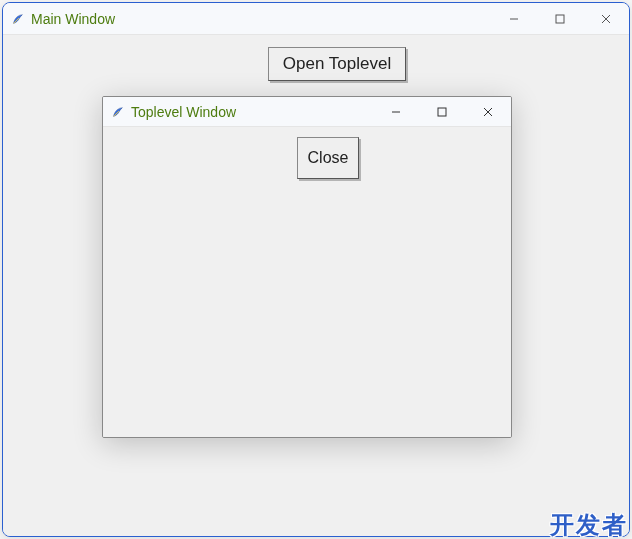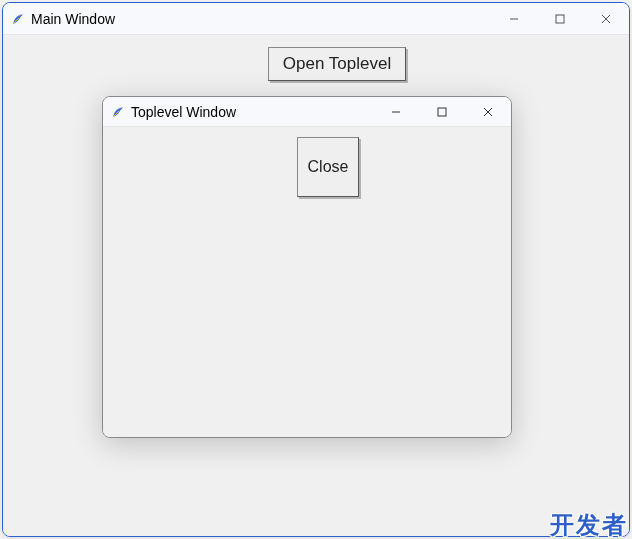--- a/index.html
+++ b/index.html
@@ -41,21 +41,21 @@
       align-items: center;
       gap: 6px;
     }
     .feather-icon {
       width: 14px;
       height: 14px;
       display: inline-block;
     }
     .titlebar-title {
       font-size: 14px;
-      color: #000000;
+      color: #4d7c0f;
     }
     .titlebar-controls {
       display: flex;
       height: 100%;
     }
     .title-btn {
       width: 46px;
       height: 100%;
       display: flex;
       align-items: center;
@@ -90,42 +90,42 @@
       margin-left: 42px;
     }
     .toplevel-window {
       position: absolute;
       top: 96px;
       left: 102px;
       width: 410px;
       height: 342px;
       background: #f0f0f0;
       border: 1px solid #888;
-      border-radius: 8px;
+      border-radius: 2px;
       box-shadow: 0 6px 30px rgba(0,0,0,0.2);
       overflow: hidden;
     }
     .toplevel-titlebar {
       height: 30px;
       background: #f7f9fc;
       display: flex;
       align-items: center;
       justify-content: space-between;
       padding-left: 8px;
       border-bottom: 1px solid #e5e5e5;
     }
     .toplevel-client {
       width: 100%;
       height: calc(100% - 30px);
       background: #f0f0f0;
       padding-top: 10px;
       text-align: center;
     }
     .tk-button.small {
-      padding: 20px 10px;
+      padding: 11px 10px;
       font-size: 16px;
       text-align: center;
     }
     .watermark {
       position: absolute;
       right: 4px;
       bottom: 2px;
       font-family: "Arial Black", sans-serif;
       font-weight: 900;
       color: #2e5fc7;

